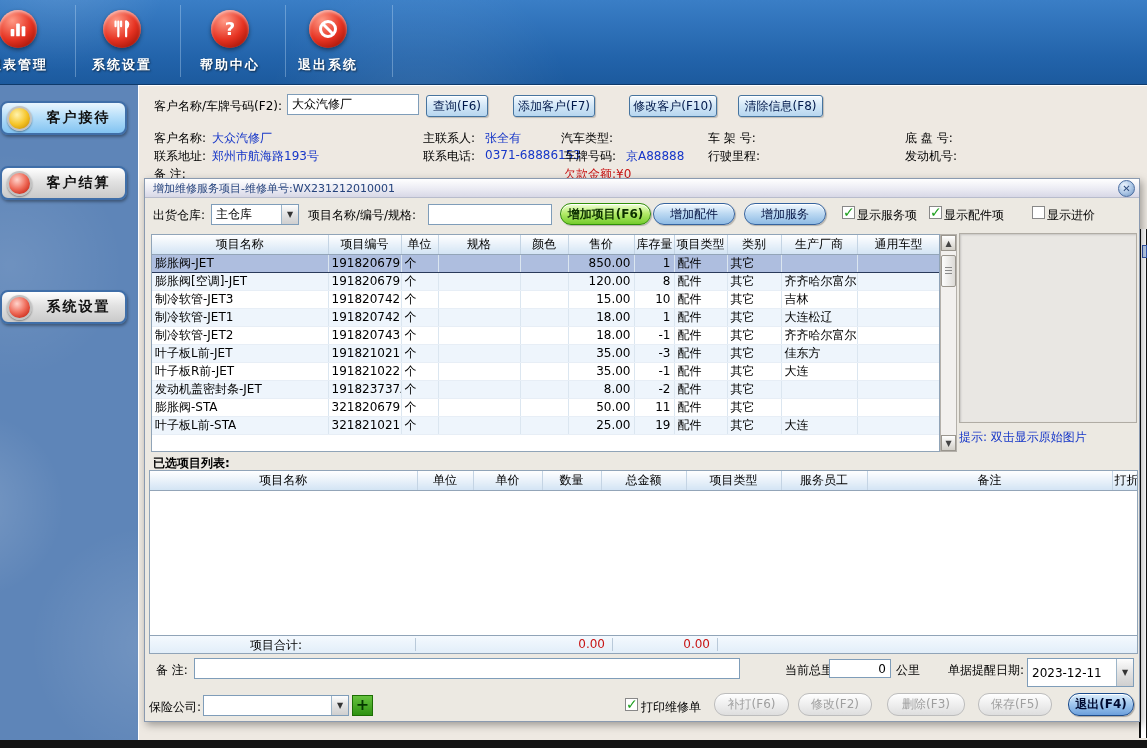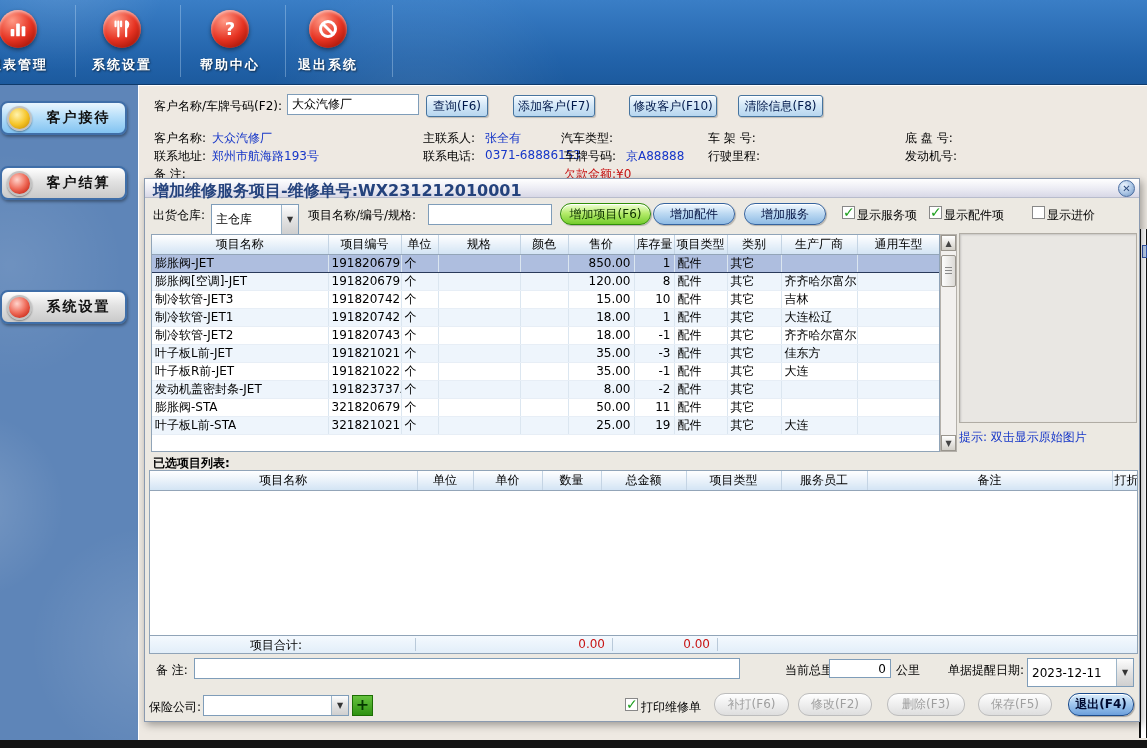--- a/index.html
+++ b/index.html
@@ -49,31 +49,31 @@
     font-family:"DejaVu Sans","Liberation Sans",sans-serif; }
   .btn-sky { position:absolute; border:1px solid #46749f; border-radius:3px; color:#00184a; font-size:12px;
     background:linear-gradient(#f6fbff,#d3e7f7 48%,#b7d6ef); box-shadow:inset 0 1px 0 #fff, 1px 1px 1px rgba(0,0,0,.2);
     text-align:center; cursor:pointer; display:flex; align-items:center; justify-content:center; }
 
   
   #dialog { position:absolute; left:144px; top:178px; width:996px; height:544px; background:#ece9e2;
     border:1px solid #8a9ab0; box-shadow:2px 3px 8px rgba(0,0,0,.35); }
   #dlg-titlebar { position:absolute; left:0; top:0; width:100%; height:19px;
     background:linear-gradient(#ffffff,#e9e9f2 60%,#d8d8e6); border-bottom:1px solid #b8bccc; }
-  #dlg-title { position:absolute; left:8px; top:2px; font-size:16px; font-weight:bold; color:#24427c; }
+  #dlg-title { position:absolute; left:8px; top:2px; font-size:11px; font-weight:normal; color:#24427c; }
   #dlg-close { position:absolute; right:4px; top:1px; width:17px; height:17px; border-radius:50%;
     background:radial-gradient(circle at 35% 30%, #eef6ff, #a9c4e4 55%, #6f94c0); border:1px solid #4a6da0;
     color:#2c4a7c; font-size:10px; font-weight:bold; text-align:center; line-height:15px; cursor:pointer; }
 
   .pill { position:absolute; height:22px; border-radius:11px; font-size:12px; display:flex; align-items:center;
     justify-content:center; cursor:pointer; }
   .pill-blue { background:linear-gradient(#f2f9ff,#bcd9f2 48%,#8fbbe4); border:1px solid #35639e; color:#001040;
     box-shadow:inset 0 1px 0 #fff, 1px 1px 1px rgba(0,0,0,.25); }
   .pill-green { background:linear-gradient(#f2ffda,#b6ec6c 46%,#74cc2c); border:1px solid #2f8e08; color:#0c3000;
-    font-weight:normal; box-shadow:inset 0 1px 0 #fff, 1px 1px 1px rgba(0,0,0,.25); }
+    font-weight:bold; box-shadow:inset 0 1px 0 #fff, 1px 1px 1px rgba(0,0,0,.25); }
   .pill-disabled { background:linear-gradient(#ffffff,#efefef 48%,#dedede); border:1px solid #bdbdbd; color:#9f9f9f;
     cursor:default; }
   .pill-primary { background:linear-gradient(#dcEEfc,#a3c9ef 46%,#6CA0DC); border:1px solid #1c4c8c; color:#000a30;
     font-weight:bold; box-shadow:inset 0 1px 0 #fff, 1px 1px 1px rgba(0,0,0,.3); }
 
   .combo { position:absolute; background:#fff; border:1px solid #7f9db9; display:flex; align-items:center; }
   .combo .cb-text { flex:1; padding:0 4px; font-size:12px; white-space:nowrap; overflow:hidden; }
   .cb-arrow { width:17px; align-self:stretch; background:linear-gradient(#fdfdfd,#e3e3e3 50%,#cfcfcf);
     border-left:1px solid #9db5c8; color:#333; font-size:8px; display:flex; align-items:center; justify-content:center; cursor:pointer; }
 
@@ -233,21 +233,21 @@
     </div>
   </div>
 
   <div id="dialog">
     <div id="dlg-titlebar">
       <div id="dlg-title">增加维修服务项目-维修单号:WX231212010001</div>
       <div id="dlg-close">✕</div>
     </div>
 
     <div class="lbl" style="left:8px; top:28px">出货仓库:</div>
-    <div class="combo" style="left:66px; top:25px; width:88px; height:31px">
+    <div class="combo" style="left:66px; top:25px; width:88px; height:21px">
       <div class="cb-text">主仓库</div>
       <div class="cb-arrow">▼</div>
     </div>
     <div class="lbl" style="left:163px; top:28px">项目名称/编号/规格:</div>
     <input class="tfield" style="left: 283px; top: 25px; width: 124px; height: 21px;" value="">
     <div class="pill pill-green" style="left:415px; top:24px; width:91px">增加项目(F6)</div>
     <div class="pill pill-blue" style="left:508px; top:24px; width:82px">增加配件</div>
     <div class="pill pill-blue" style="left:599px; top:24px; width:82px">增加服务</div>
 
     <div class="checkbox on" style="left:697px; top:27px"></div>

